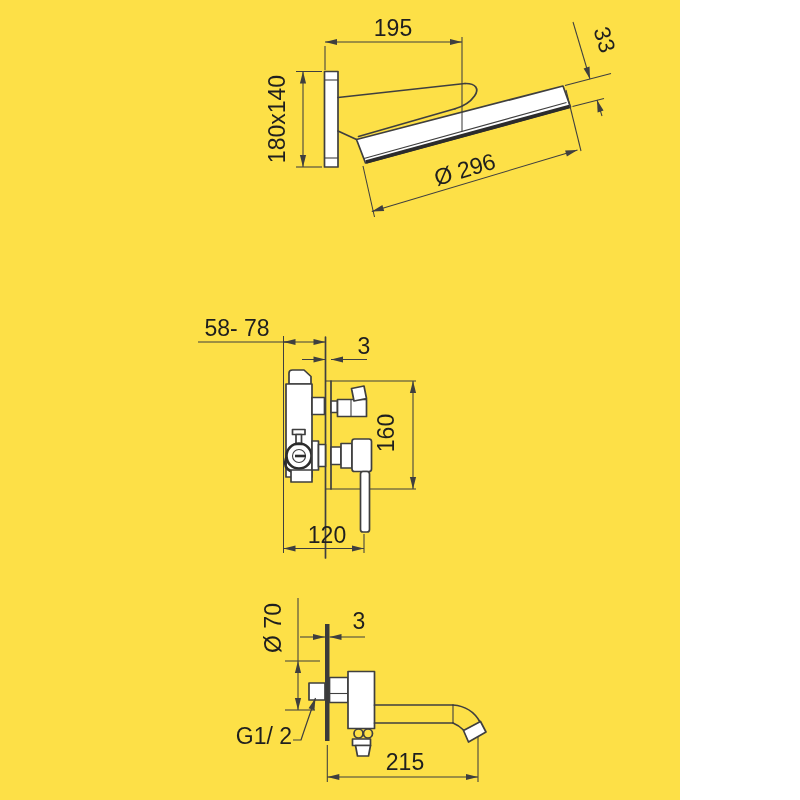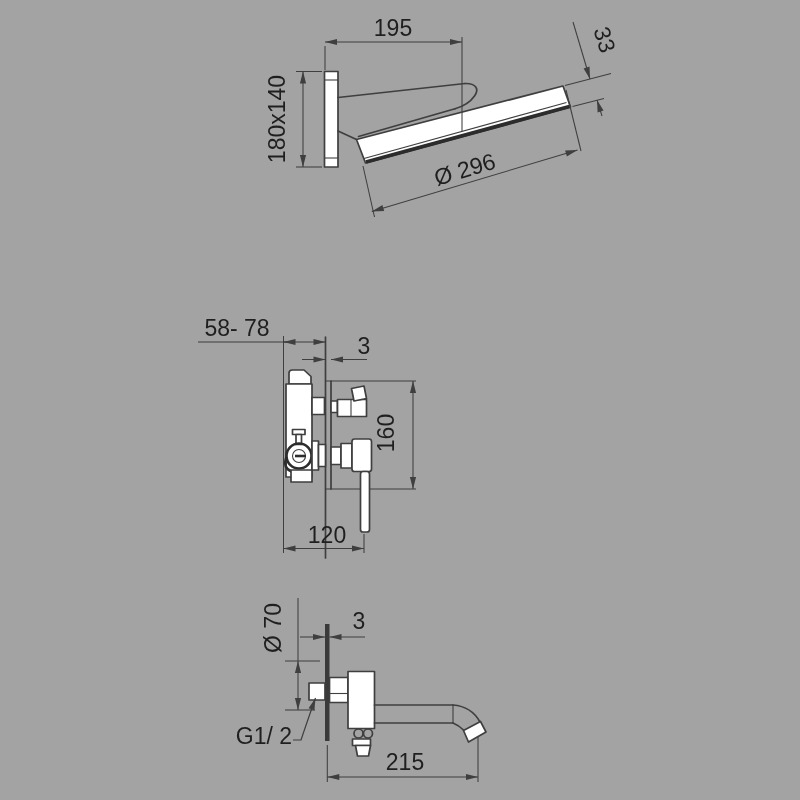--- a/index.html
+++ b/index.html
@@ -1,16 +1,16 @@
 <!DOCTYPE html>
 <html><head>
 <meta charset="utf-8">
 <style>
   html,body{margin:0;padding:0;background:#fff;}
-  .stage{position:relative;width:800px;height:800px;background:#a3a3a3;overflow:hidden;}
+  .stage{position:relative;width:680px;height:800px;background:#fde047;overflow:hidden;}
   svg{display:block;}
   .part{stroke:#3f3f3f;stroke-width:1.7;fill:#fff;stroke-linejoin:round;stroke-linecap:round;}
   .partline{stroke:#3f3f3f;stroke-width:1.7;fill:none;stroke-linecap:round;}
   .thin{stroke:#3f3f3f;stroke-width:1.1;fill:none;}
   .thick{stroke:#2c2c2c;stroke-width:3.8;fill:none;stroke-linecap:butt;}
   .heavy{stroke:#2c2c2c;stroke-width:2.6;fill:none;}
   .ext{stroke:#3f3f3f;stroke-width:1.05;fill:none;}
   .dimline{stroke:#3f3f3f;stroke-width:1.05;fill:none;
            marker-start:url(#arr);marker-end:url(#arr);}
   .arrseg{stroke:#3f3f3f;stroke-width:1.05;fill:none;marker-end:url(#arr);}

